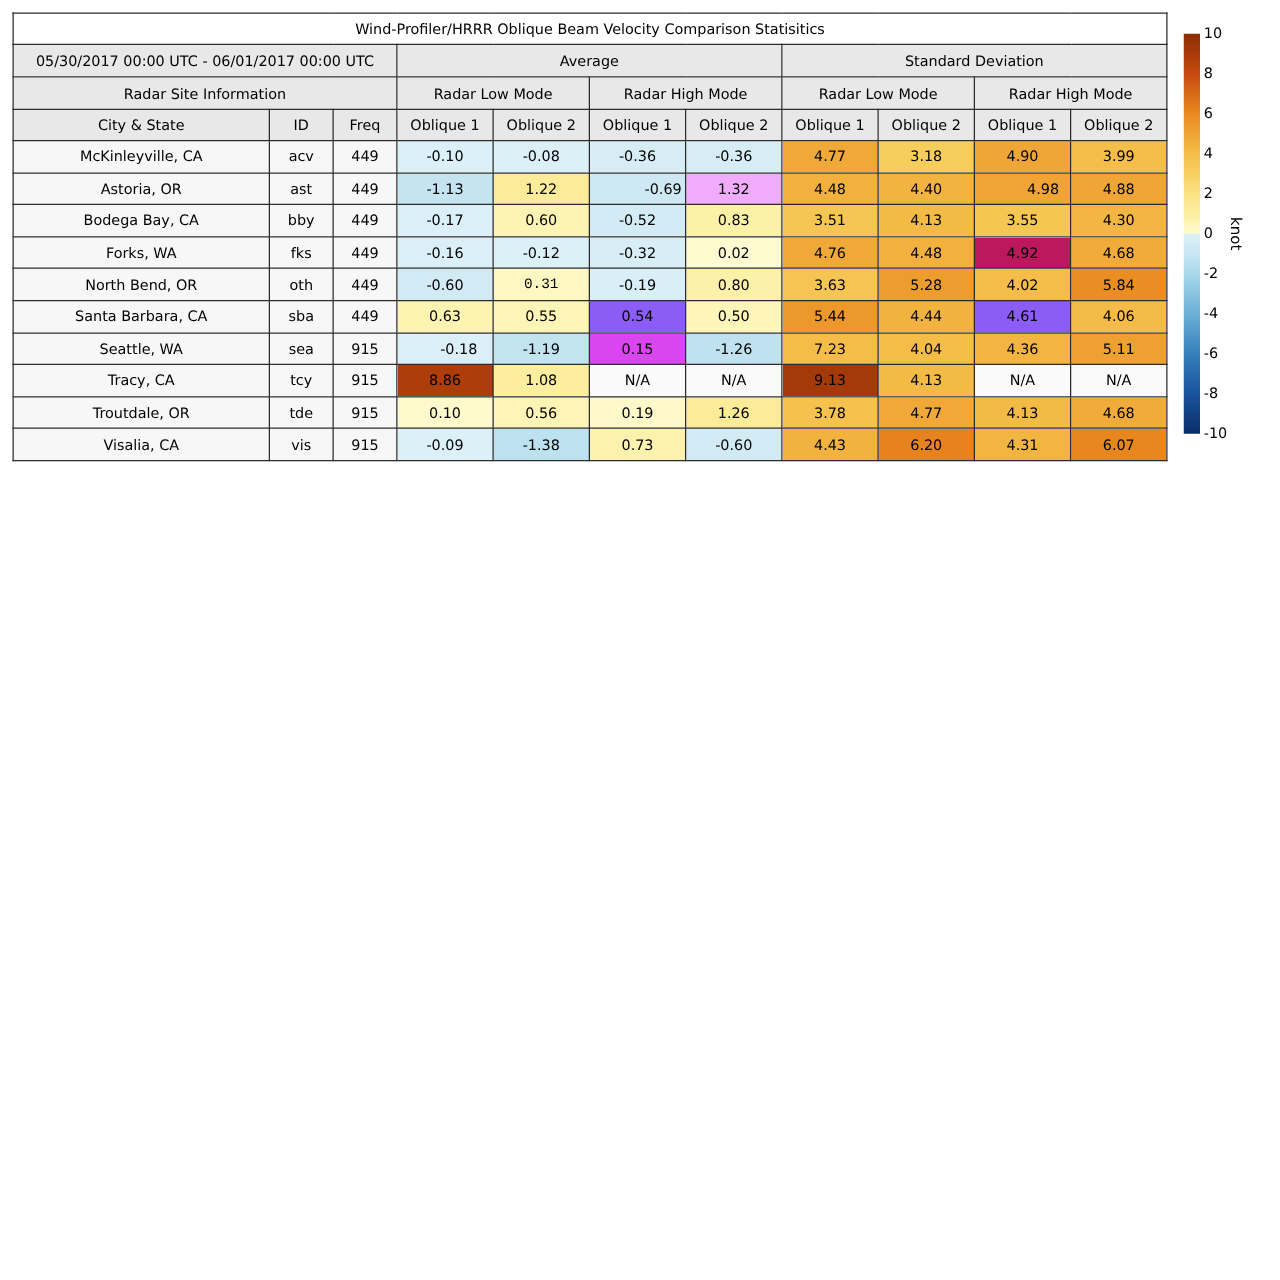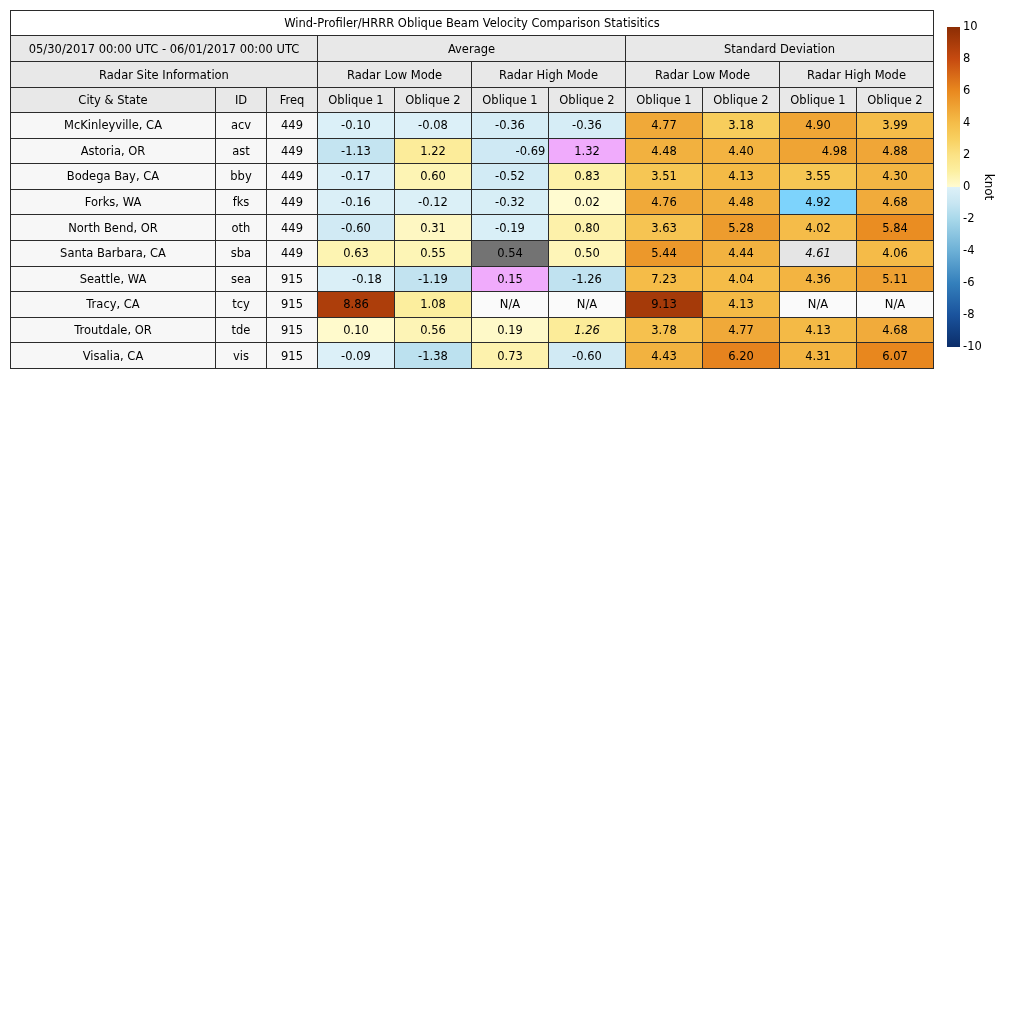--- a/index.html
+++ b/index.html
@@ -123,56 +123,56 @@
           <tr class="data-row">
             <td class="label-cell">Forks, WA</td>
             <td class="label-cell">fks</td>
             <td class="label-cell">449</td>
             <td class="value-cell" style="background: rgb(218, 239, 247);">-0.16</td>
             <td class="value-cell" style="background: rgb(219, 240, 247);">-0.12</td>
             <td class="value-cell" style="background: rgb(215, 238, 246);">-0.32</td>
             <td class="value-cell" style="background: rgb(255, 251, 208);">0.02</td>
             <td class="value-cell" style="background: rgb(240, 169, 57);">4.76</td>
             <td class="value-cell" style="background: rgb(242, 177, 63);">4.48</td>
-            <td class="value-cell" style="background: #7dd3fc;">4.92</td>
+            <td class="value-cell" style="background: #be185d;">4.92</td>
             <td class="value-cell" style="background: rgb(241, 171, 59);">4.68</td>
           </tr>
           <tr class="data-row">
             <td class="label-cell">North Bend, OR</td>
             <td class="label-cell">oth</td>
             <td class="label-cell">449</td>
             <td class="value-cell" style="background: rgb(209, 234, 244);">-0.60</td>
-            <td class="value-cell" style="background: rgb(254, 247, 194);">0.31</td>
+            <td class="value-cell" style="background: rgb(254, 247, 194); font-family: Liberation Mono, monospace;">0.31</td>
             <td class="value-cell" style="background: rgb(217, 239, 247); margin-left: 20px;">-0.19</td>
             <td class="value-cell" style="background: rgb(253, 241, 170);">0.80</td>
             <td class="value-cell" style="background: rgb(246, 196, 82);">3.63</td>
             <td class="value-cell" style="background: rgb(237, 156, 46);">5.28</td>
             <td class="value-cell" style="background: rgb(245, 188, 73);">4.02</td>
             <td class="value-cell" style="background: rgb(234, 141, 34);">5.84</td>
           </tr>
           <tr class="data-row">
             <td class="label-cell">Santa Barbara, CA</td>
             <td class="label-cell">sba</td>
             <td class="label-cell">449</td>
             <td class="value-cell" style="background: rgb(253, 244, 178);">0.63</td>
             <td class="value-cell" style="background: rgb(253, 245, 182);">0.55</td>
-            <td class="value-cell" style="background: #737373; text-align: center;">0.54</td>
+            <td class="value-cell" style="background: #8b5cf6; text-align: center;">0.54</td>
             <td class="value-cell" style="background: rgb(254, 245, 184);">0.50</td>
             <td class="value-cell" style="background: rgb(236, 152, 43);">5.44</td>
             <td class="value-cell" style="background: rgb(242, 178, 64);">4.44</td>
-            <td class="value-cell" style="background: #e5e5e5; font-style: italic;">4.61</td>
+            <td class="value-cell" style="background: #8b5cf6;">4.61</td>
             <td class="value-cell" style="background: rgb(245, 187, 72);">4.06</td>
           </tr>
           <tr class="data-row">
             <td class="label-cell">Seattle, WA</td>
             <td class="label-cell">sea</td>
             <td class="label-cell">915</td>
             <td class="value-cell" style="background: rgb(218, 239, 247); padding-left: 22px;">-0.18</td>
             <td class="value-cell" style="background: rgb(194, 227, 240);">-1.19</td>
-            <td class="value-cell" style="background: #f0abfc;">0.15</td>
+            <td class="value-cell" style="background: #d946ef;">0.15</td>
             <td class="value-cell" style="background: rgb(192, 226, 240);">-1.26</td>
             <td class="value-cell" style="background: rgb(245, 188, 72);">7.23</td>
             <td class="value-cell" style="background: rgb(245, 188, 72);">4.04</td>
             <td class="value-cell" style="background: rgb(243, 180, 65);">4.36</td>
             <td class="value-cell" style="background: rgb(238, 160, 50);">5.11</td>
           </tr>
           <tr class="data-row">
             <td class="label-cell">Tracy, CA</td>
             <td class="label-cell">tcy</td>
             <td class="label-cell">915</td>
@@ -185,21 +185,21 @@
             <td class="value-cell" style="background: rgb(250, 250, 250);">N/A</td>
             <td class="value-cell" style="background: rgb(250, 250, 250);">N/A</td>
           </tr>
           <tr class="data-row">
             <td class="label-cell">Troutdale, OR</td>
             <td class="label-cell">tde</td>
             <td class="label-cell">915</td>
             <td class="value-cell" style="background: rgb(255, 250, 204);">0.10</td>
             <td class="value-cell" style="background: rgb(253, 244, 182);">0.56</td>
             <td class="value-cell" style="background: rgb(254, 249, 200);">0.19</td>
-            <td class="value-cell" style="background: rgb(252, 236, 153); font-style: italic;">1.26</td>
+            <td class="value-cell" style="background: rgb(252, 236, 153);">1.26</td>
             <td class="value-cell" style="background: rgb(246, 193, 78);">3.78</td>
             <td class="value-cell" style="background: rgb(240, 169, 57);">4.77</td>
             <td class="value-cell" style="background: rgb(244, 186, 70);">4.13</td>
             <td class="value-cell" style="background: rgb(241, 171, 59);">4.68</td>
           </tr>
           <tr class="data-row">
             <td class="label-cell">Visalia, CA</td>
             <td class="label-cell">vis</td>
             <td class="label-cell">915</td>
             <td class="value-cell" style="background: rgb(220, 240, 248);">-0.09</td>

